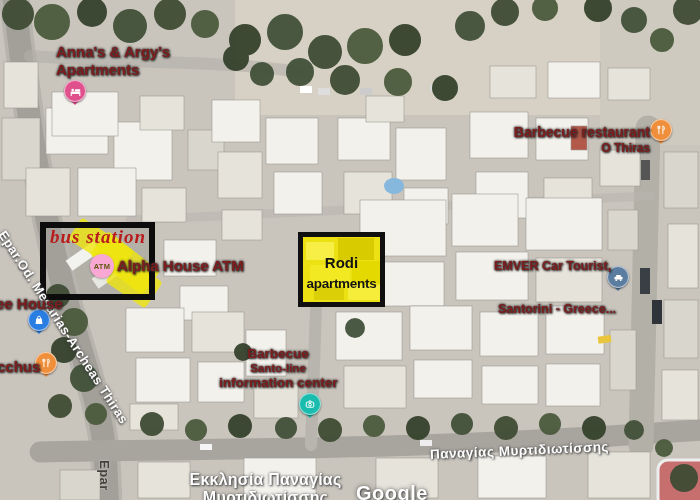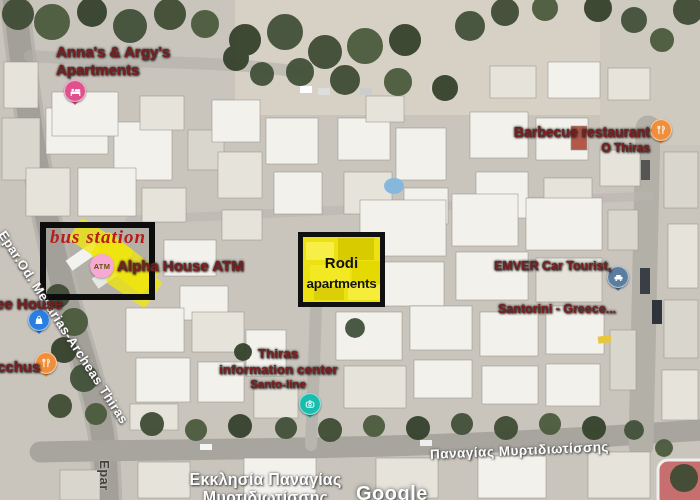--- a/index.html
+++ b/index.html
@@ -319,23 +319,23 @@
   </div>
 
   <div class="map-label" style="left:117px;top:257px;font-size:15px;">Alpha House ATM</div>
 
   <div class="map-label" style="left:494px;top:259px;font-size:12.5px;">
     <div>EMVER Car Tourist,</div>
     <div style="padding-left:4px;margin-top:28px;">Santorini - Greece...</div>
   </div>
 
   <div class="map-label" style="left:219px;top:346px;width:118px;text-align:center;font-size:13.5px;">
-    <div>Thiras</div>
+    <div>Barbecue</div>
+    <div style="font-size:11.5px;">Santo-line</div>
     <div>information center</div>
-    <div style="font-size:11.5px;">Santo-line</div>
   </div>
 
   <div class="map-label" style="left:-4px;top:295px;font-size:15px;">ee House</div>
 
   <div class="map-label" style="left:-3px;top:358px;font-size:15px;">cchus</div>
 
   <div class="street-label" style="left:8px;top:228px;transform:rotate(57deg);transform-origin:0 0;font-size:13px;">Epar.Od. Mesarias-Archeas Thiras</div>
 
   <div class="street-label" style="left:112px;top:460px;transform:rotate(90deg);transform-origin:0 0;color:#44413a;text-shadow:0 0 2px rgba(255,255,255,.6);">Epar</div>
 

